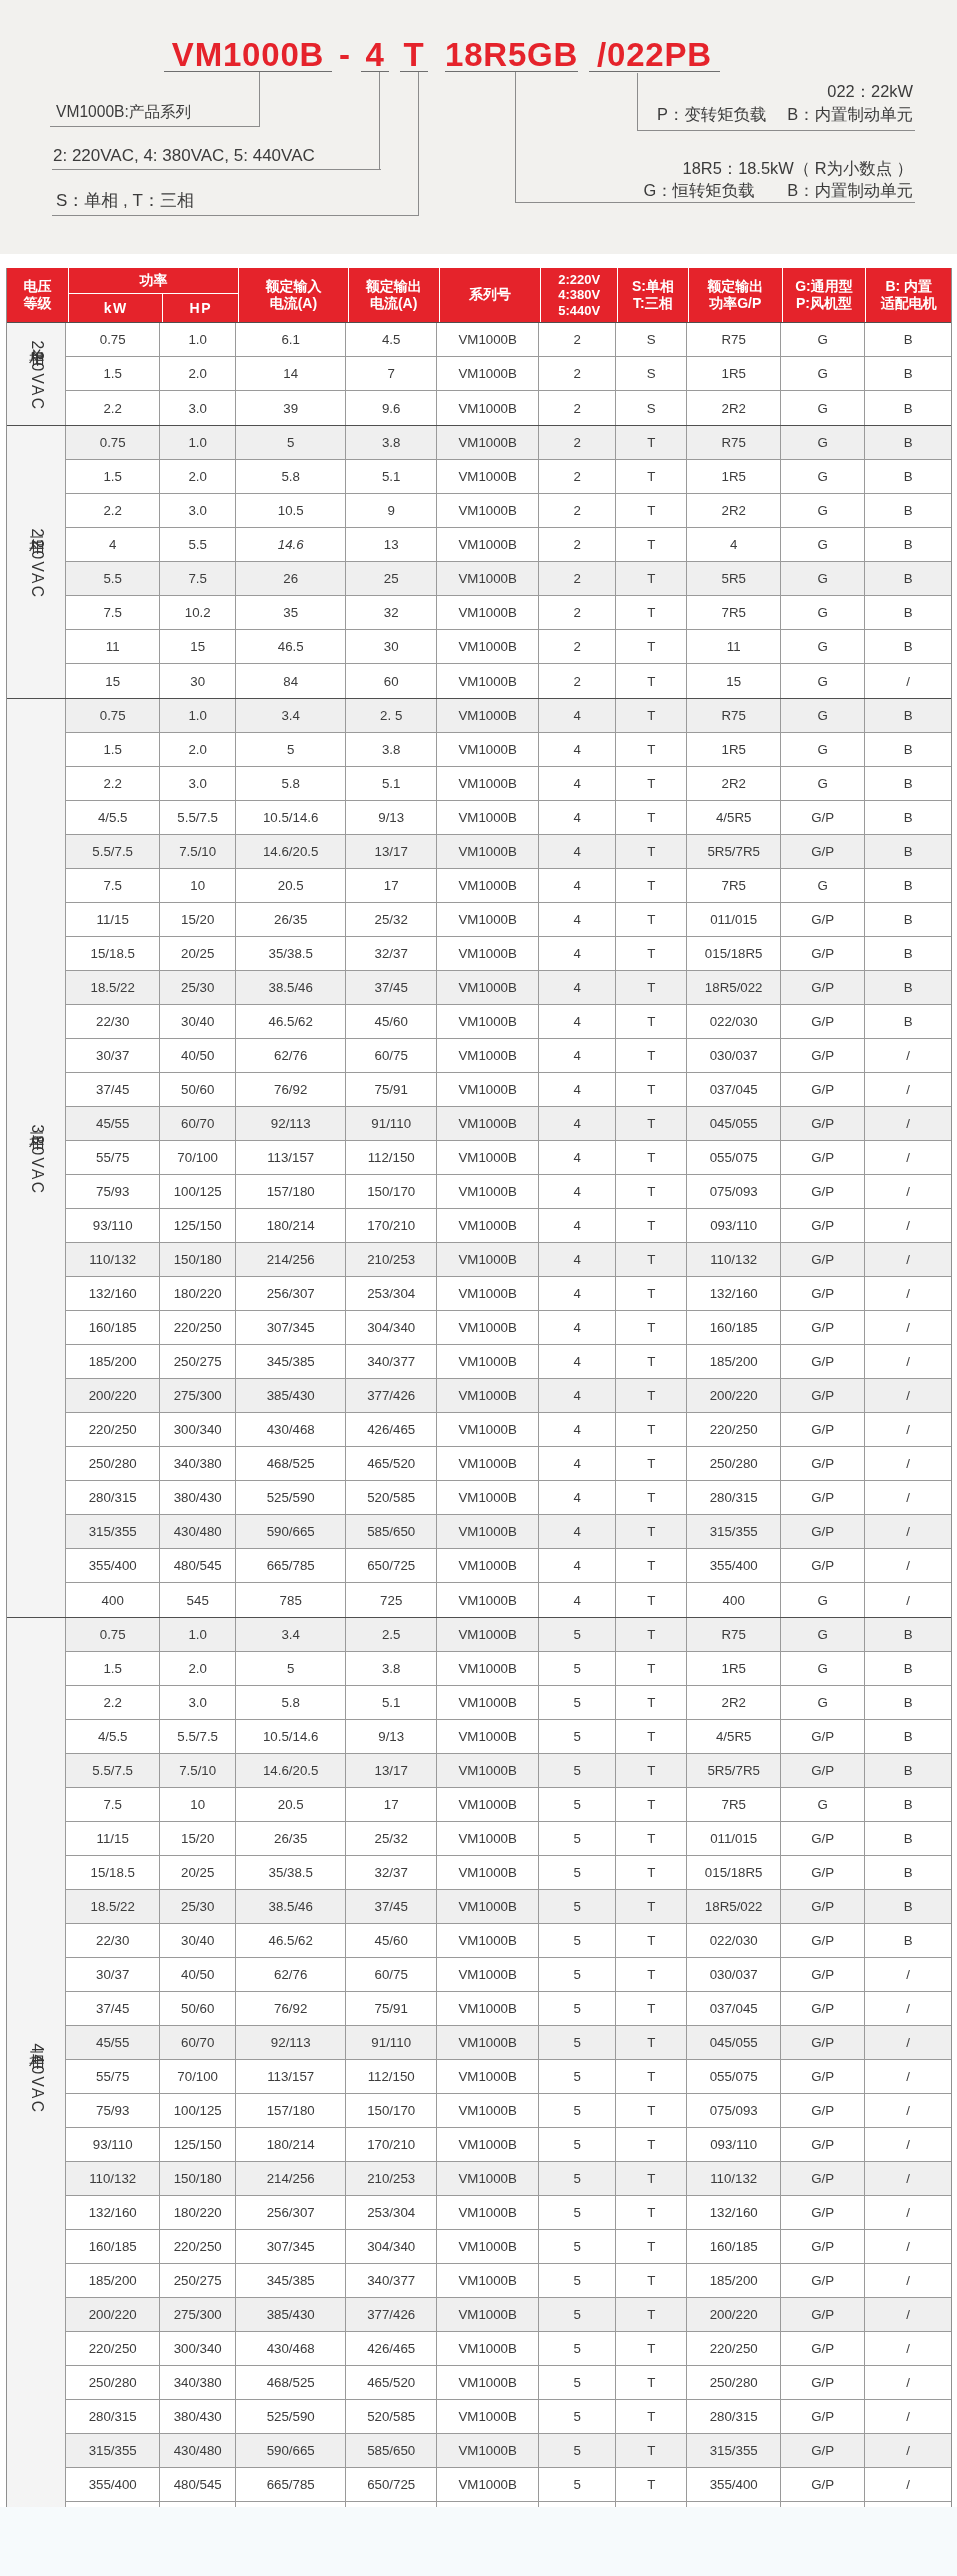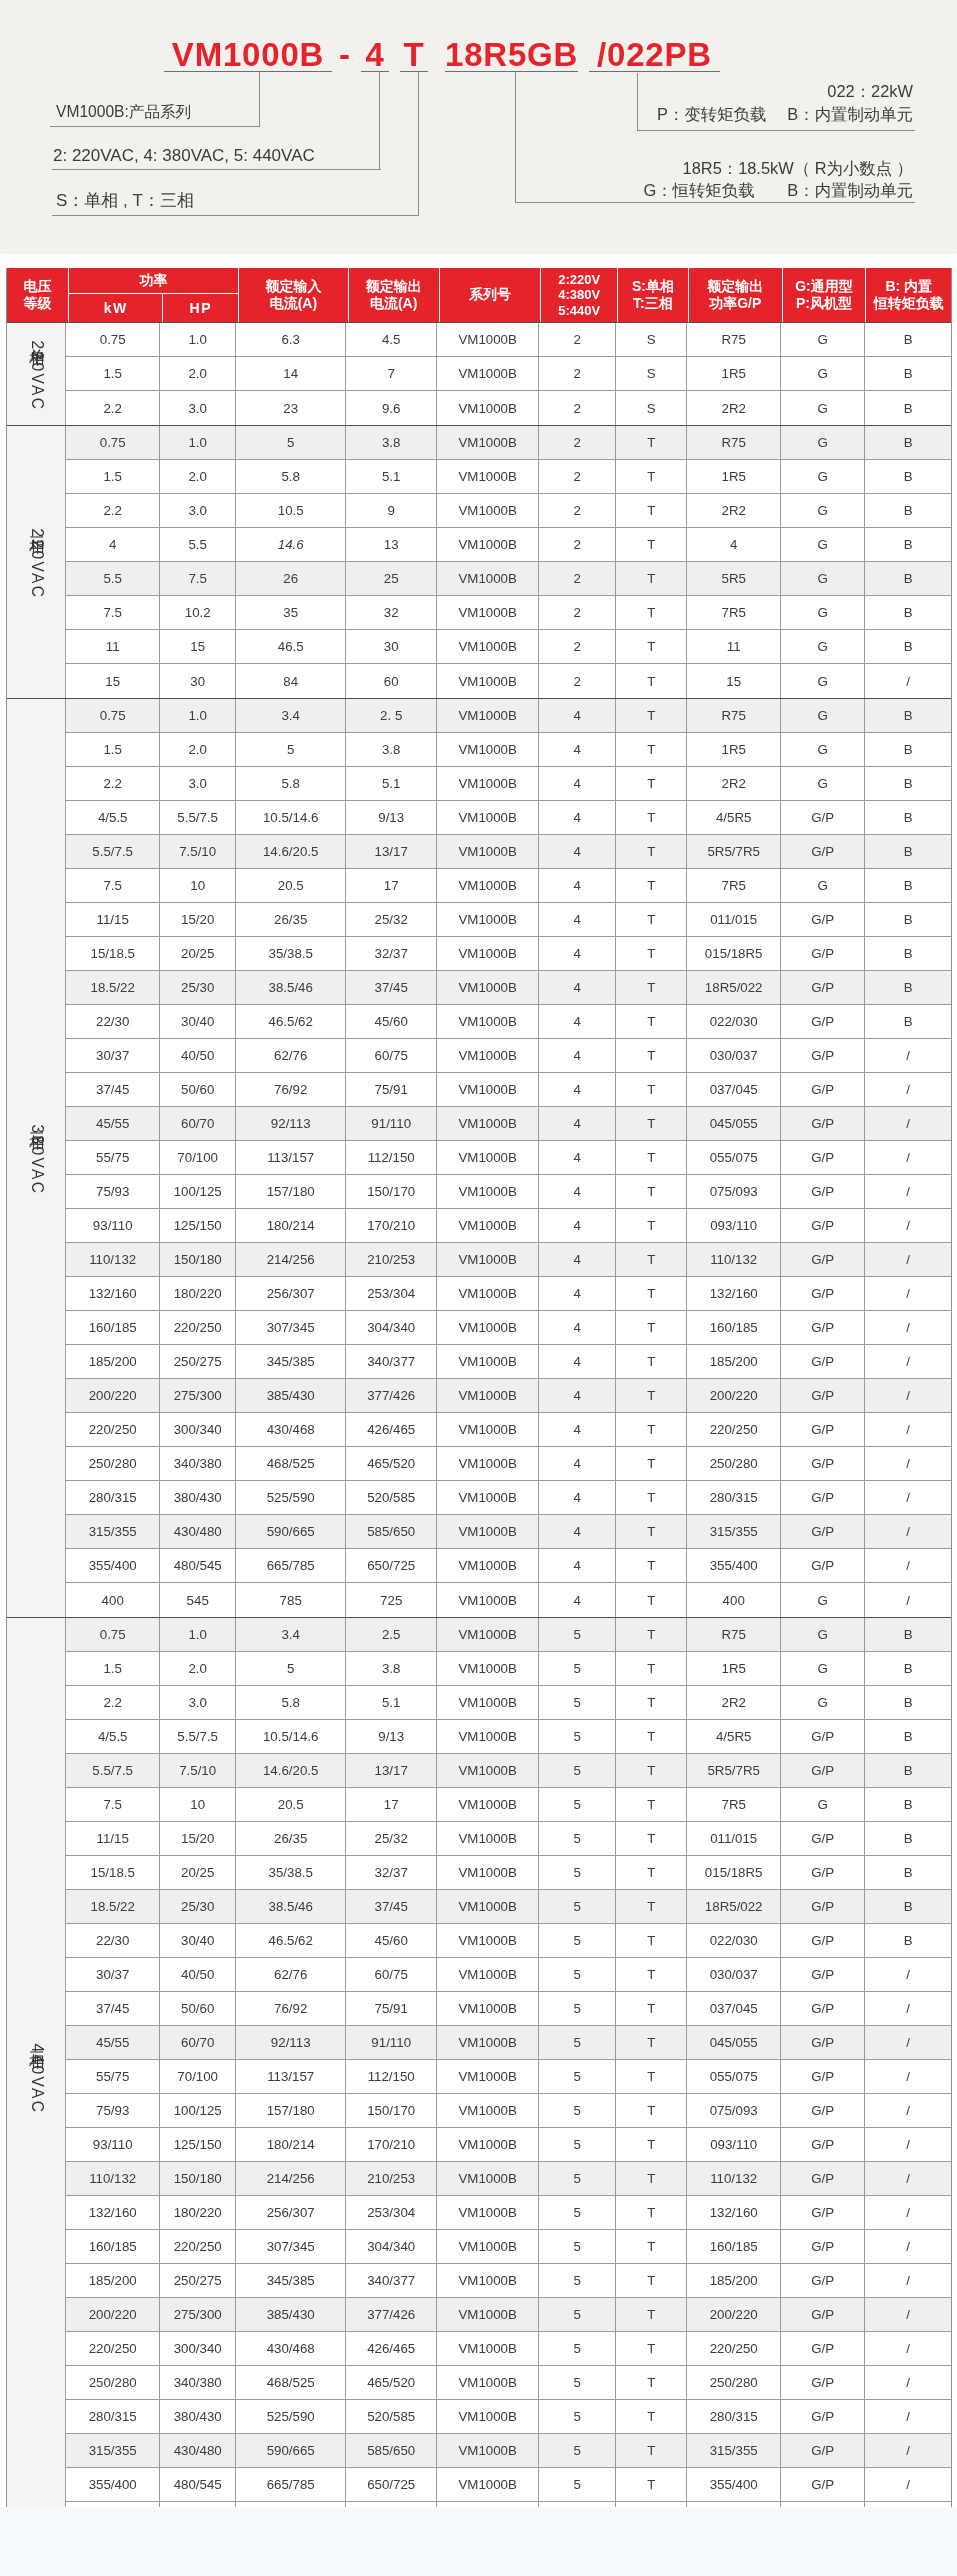--- a/index.html
+++ b/index.html
@@ -98,32 +98,32 @@
       <div class="hcell hsmall" style="width:77px;">2:220V
 4:380V
 5:440V</div>
       <div class="hcell" style="width:71px;">S:单相
 T:三相</div>
       <div class="hcell" style="width:94px;">额定输出
 功率G/P</div>
       <div class="hcell" style="width:84px;">G:通用型
 P:风机型</div>
       <div class="hcell" style="width:86px;">B: 内置
-恒转矩负载</div>
+适配电机</div>
     </div>
     <div>
         <div class="section">
           <div class="sec-label" style="width: 61px;">
             <span>单相220VAC</span>
           </div>
           <div class="sec-rows">
             <div class="row">
               <div class="cell" style="width: 94px;">0.75</div>
               <div class="cell" style="width: 76px;">1.0</div>
-              <div class="cell" style="width: 110px;">6.3</div>
+              <div class="cell" style="width: 110px;">6.1</div>
               <div class="cell" style="width: 91px;">4.5</div>
               <div class="cell" style="width: 102px;">VM1000B</div>
               <div class="cell" style="width: 77px;">2</div>
               <div class="cell" style="width: 71px;">S</div>
               <div class="cell" style="width: 94px;">R75</div>
               <div class="cell" style="width: 84px;">G</div>
               <div class="cell" style="width: 86px;">B</div>
             </div>
             <div class="row">
               <div class="cell" style="width: 94px;">1.5</div>
@@ -133,21 +133,21 @@
               <div class="cell" style="width: 102px;">VM1000B</div>
               <div class="cell" style="width: 77px;">2</div>
               <div class="cell" style="width: 71px;">S</div>
               <div class="cell" style="width: 94px;">1R5</div>
               <div class="cell" style="width: 84px;">G</div>
               <div class="cell" style="width: 86px;">B</div>
             </div>
             <div class="row">
               <div class="cell" style="width: 94px;">2.2</div>
               <div class="cell" style="width: 76px;">3.0</div>
-              <div class="cell" style="width: 110px;">23</div>
+              <div class="cell" style="width: 110px;">39</div>
               <div class="cell" style="width: 91px;">9.6</div>
               <div class="cell" style="width: 102px;">VM1000B</div>
               <div class="cell" style="width: 77px;">2</div>
               <div class="cell" style="width: 71px;">S</div>
               <div class="cell" style="width: 94px;">2R2</div>
               <div class="cell" style="width: 84px;">G</div>
               <div class="cell" style="width: 86px;">B</div>
             </div>
           </div>
         </div>

